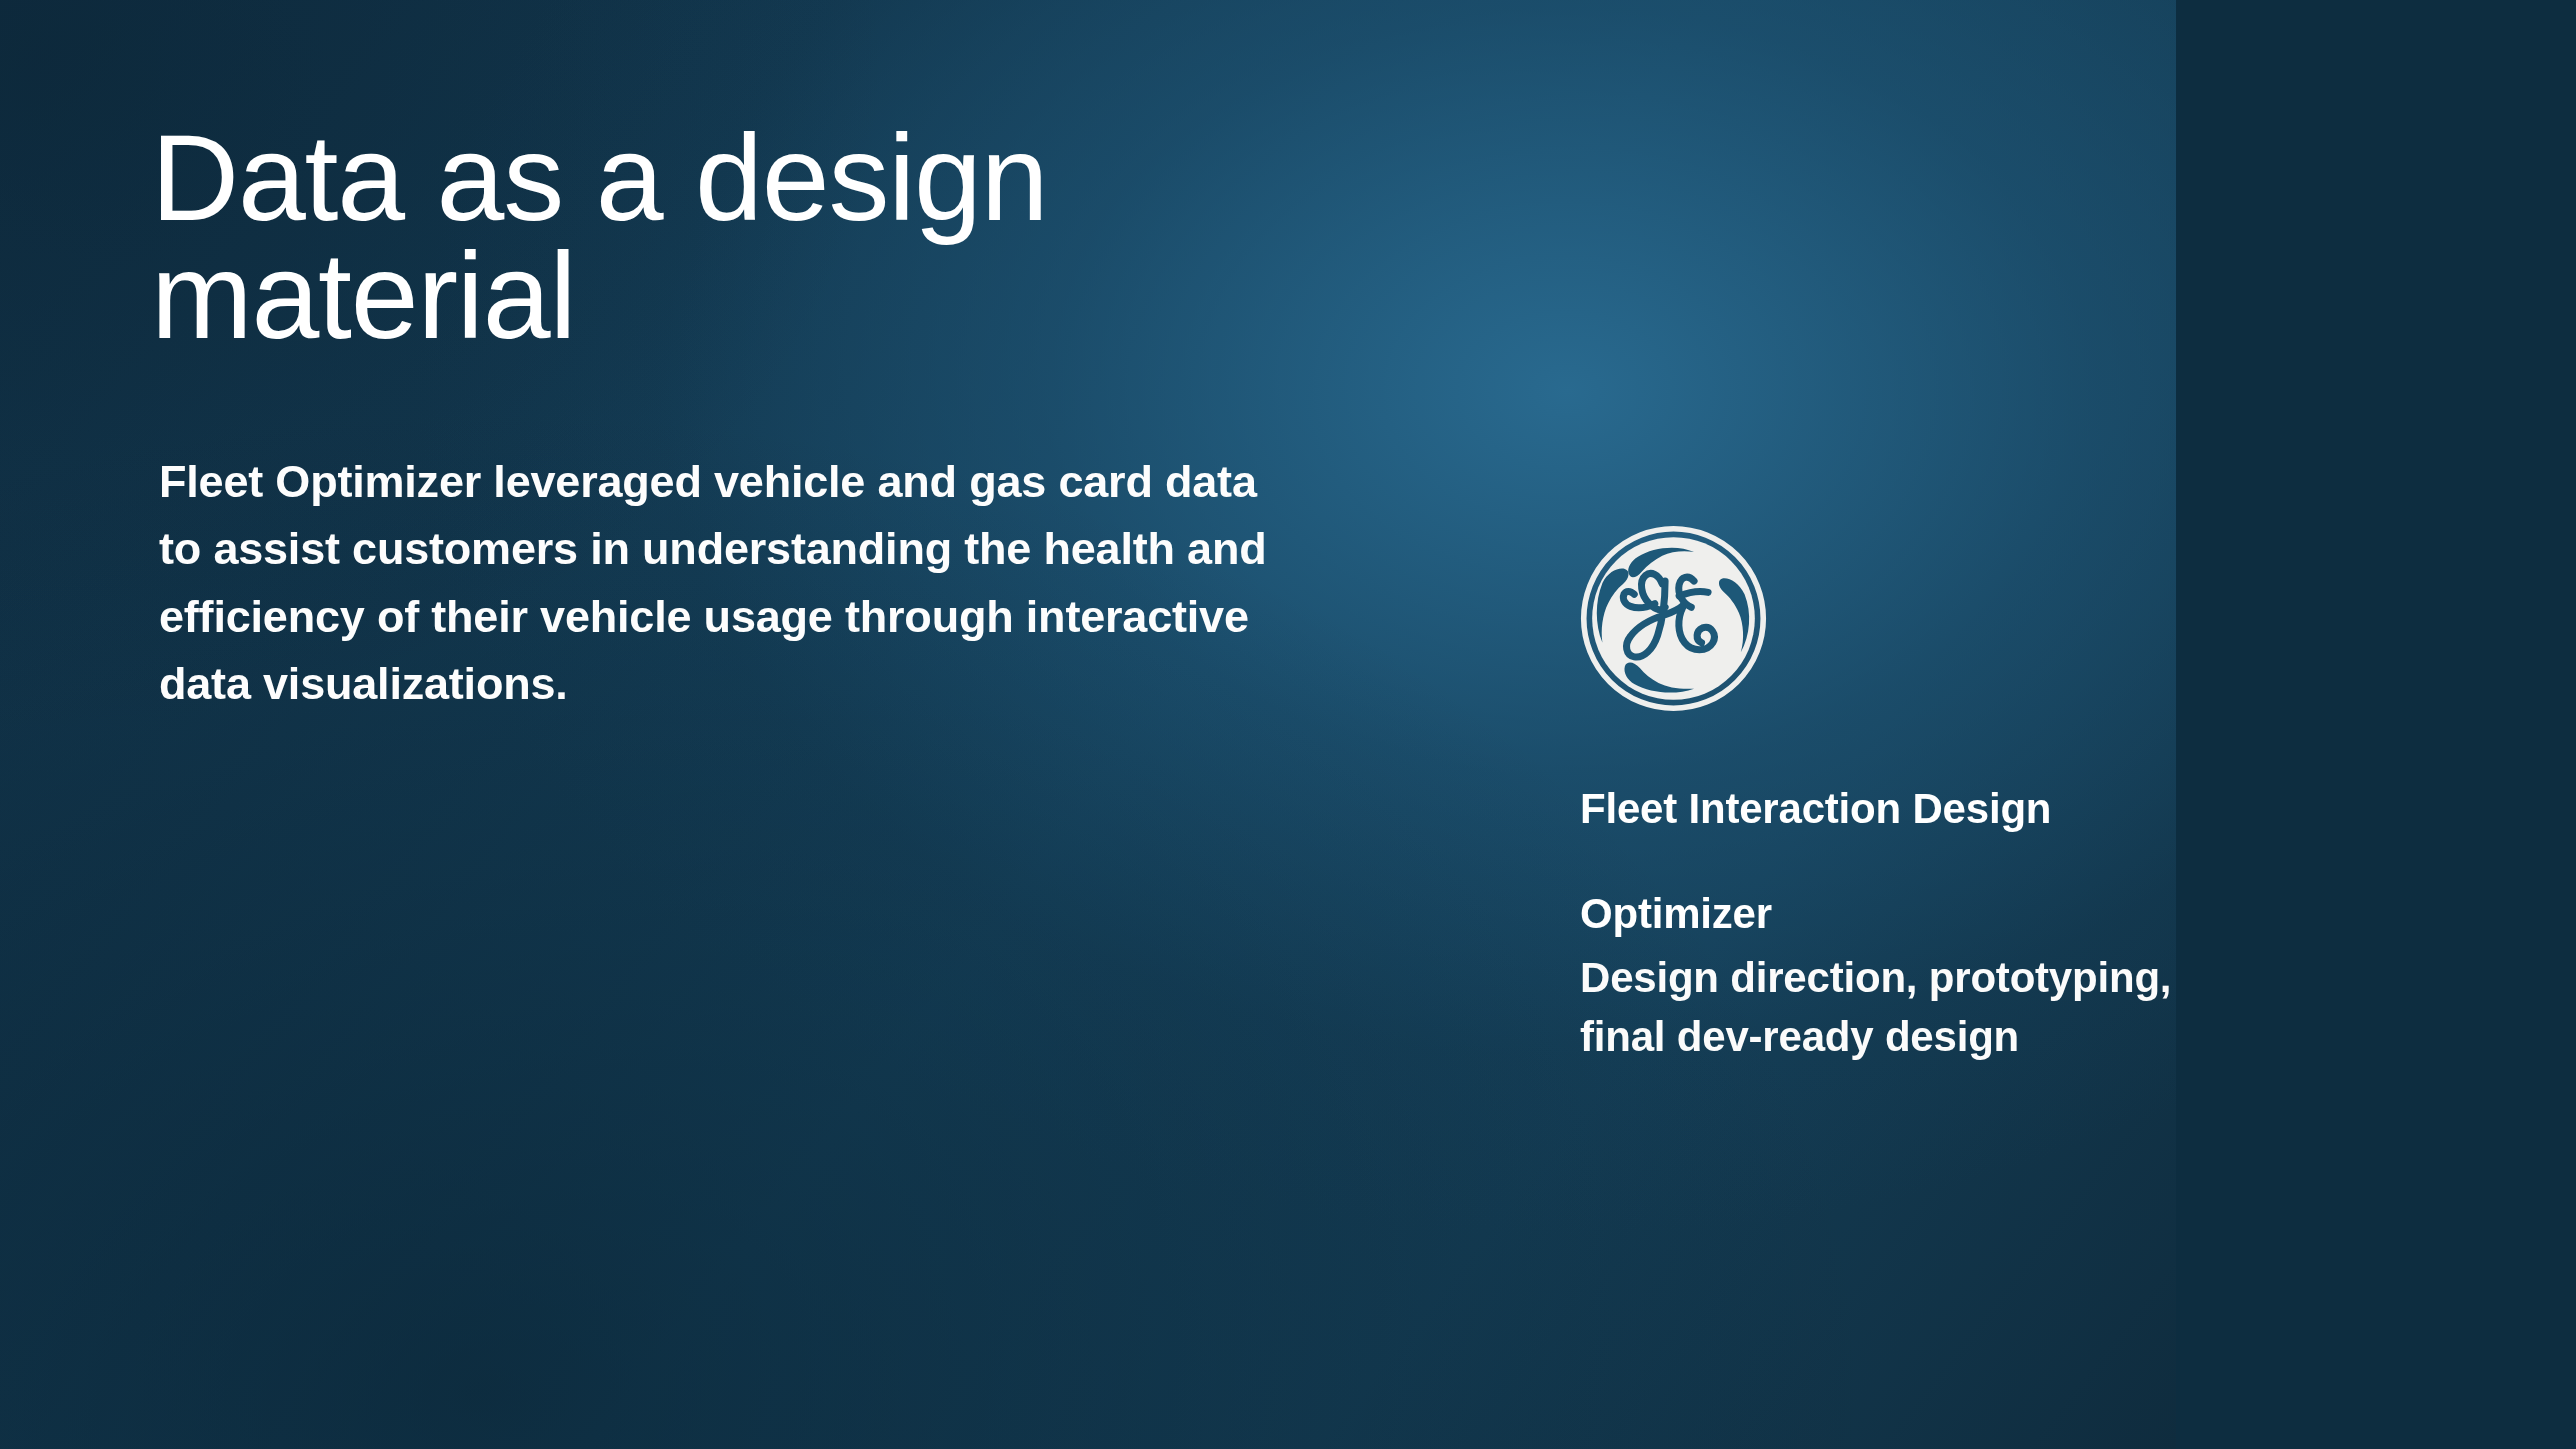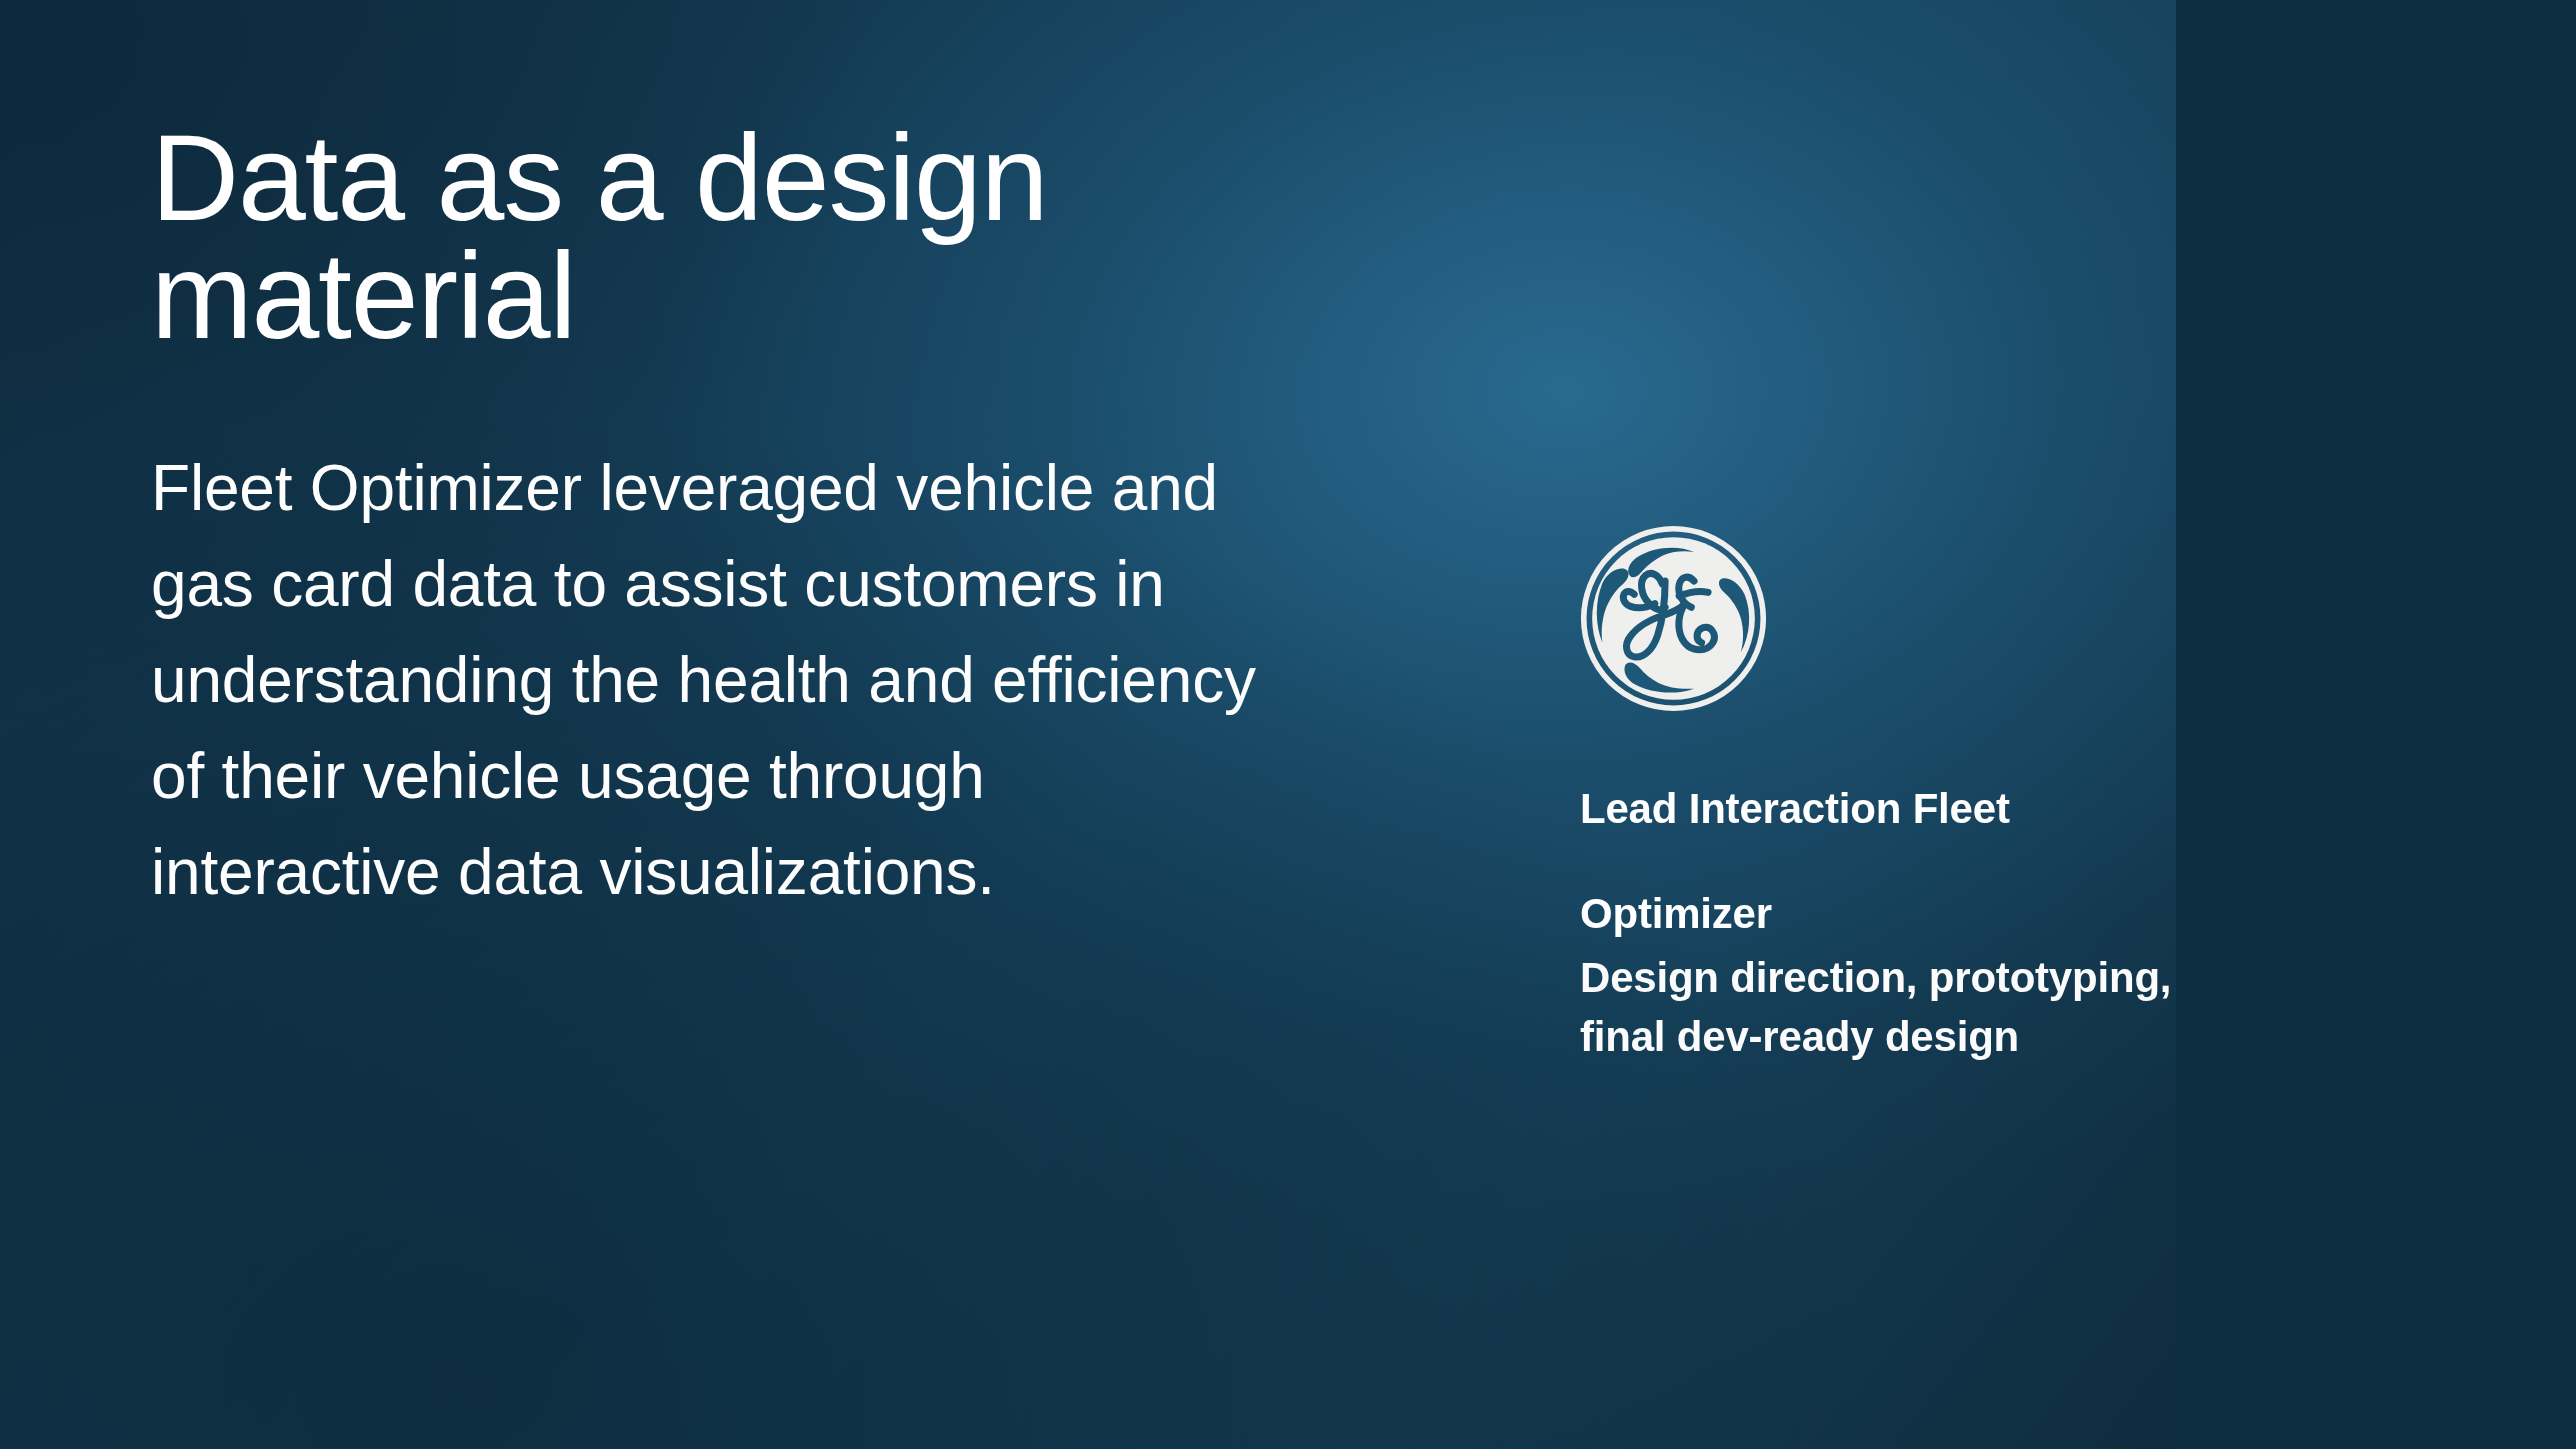--- a/index.html
+++ b/index.html
@@ -51,25 +51,25 @@
     color: #ffffff;
     font-size: 122px;
     font-weight: 300;
     line-height: 0.97;
     letter-spacing: -1.2px;
     font-stretch: condensed;
     white-space: pre-line;
   }
 
   .slide-body {
-    margin: 0;
+    margin: 8px;
     padding-top: 84px;
     color: #fdfdfd;
-    font-size: 64px;
-    font-weight: 400;
+    font-size: 45px;
+    font-weight: 700;
     line-height: 1.50;
     letter-spacing: -0.2px;
     max-width: 1127px;
   }
 
   
   .right-col {
     position: absolute;
     left: 1580px;
     top: 525px;
@@ -148,21 +148,21 @@
           <path d="M91 60 C91 80, 89 100, 83 118 C78 133, 68 143, 58 141 C49 139, 47 128, 54 119 C62 108, 78 100, 91 96 C99 93, 106 90, 110 86"></path>
         </g>
 
         <g fill="none" stroke="#1d5878" stroke-width="7.5" stroke-linecap="round" stroke-linejoin="round">
           <path d="M122 60 C116 53, 108 55, 106 64 C104 74, 110 84, 119 88"></path>
           <path d="M106 76 C116 72, 128 70, 137 72"></path>
           <path d="M110 88 C104 100, 104 116, 112 126 C120 136, 136 136, 142 126 C147 117, 140 107, 131 110 C124 113, 123 123, 130 126"></path>
         </g>
       </svg>
 
-      <p class="role-title">Lead Interaction Fleet</p>
+      <p class="role-title">Fleet Interaction Design</p>
 
       <p class="delivered-label">Optimizer</p>
 
       <p class="delivered-body">Design direction, prototyping, testing, and final dev-ready design</p>
     </div>
 
   </div>
 </div>
 
 

